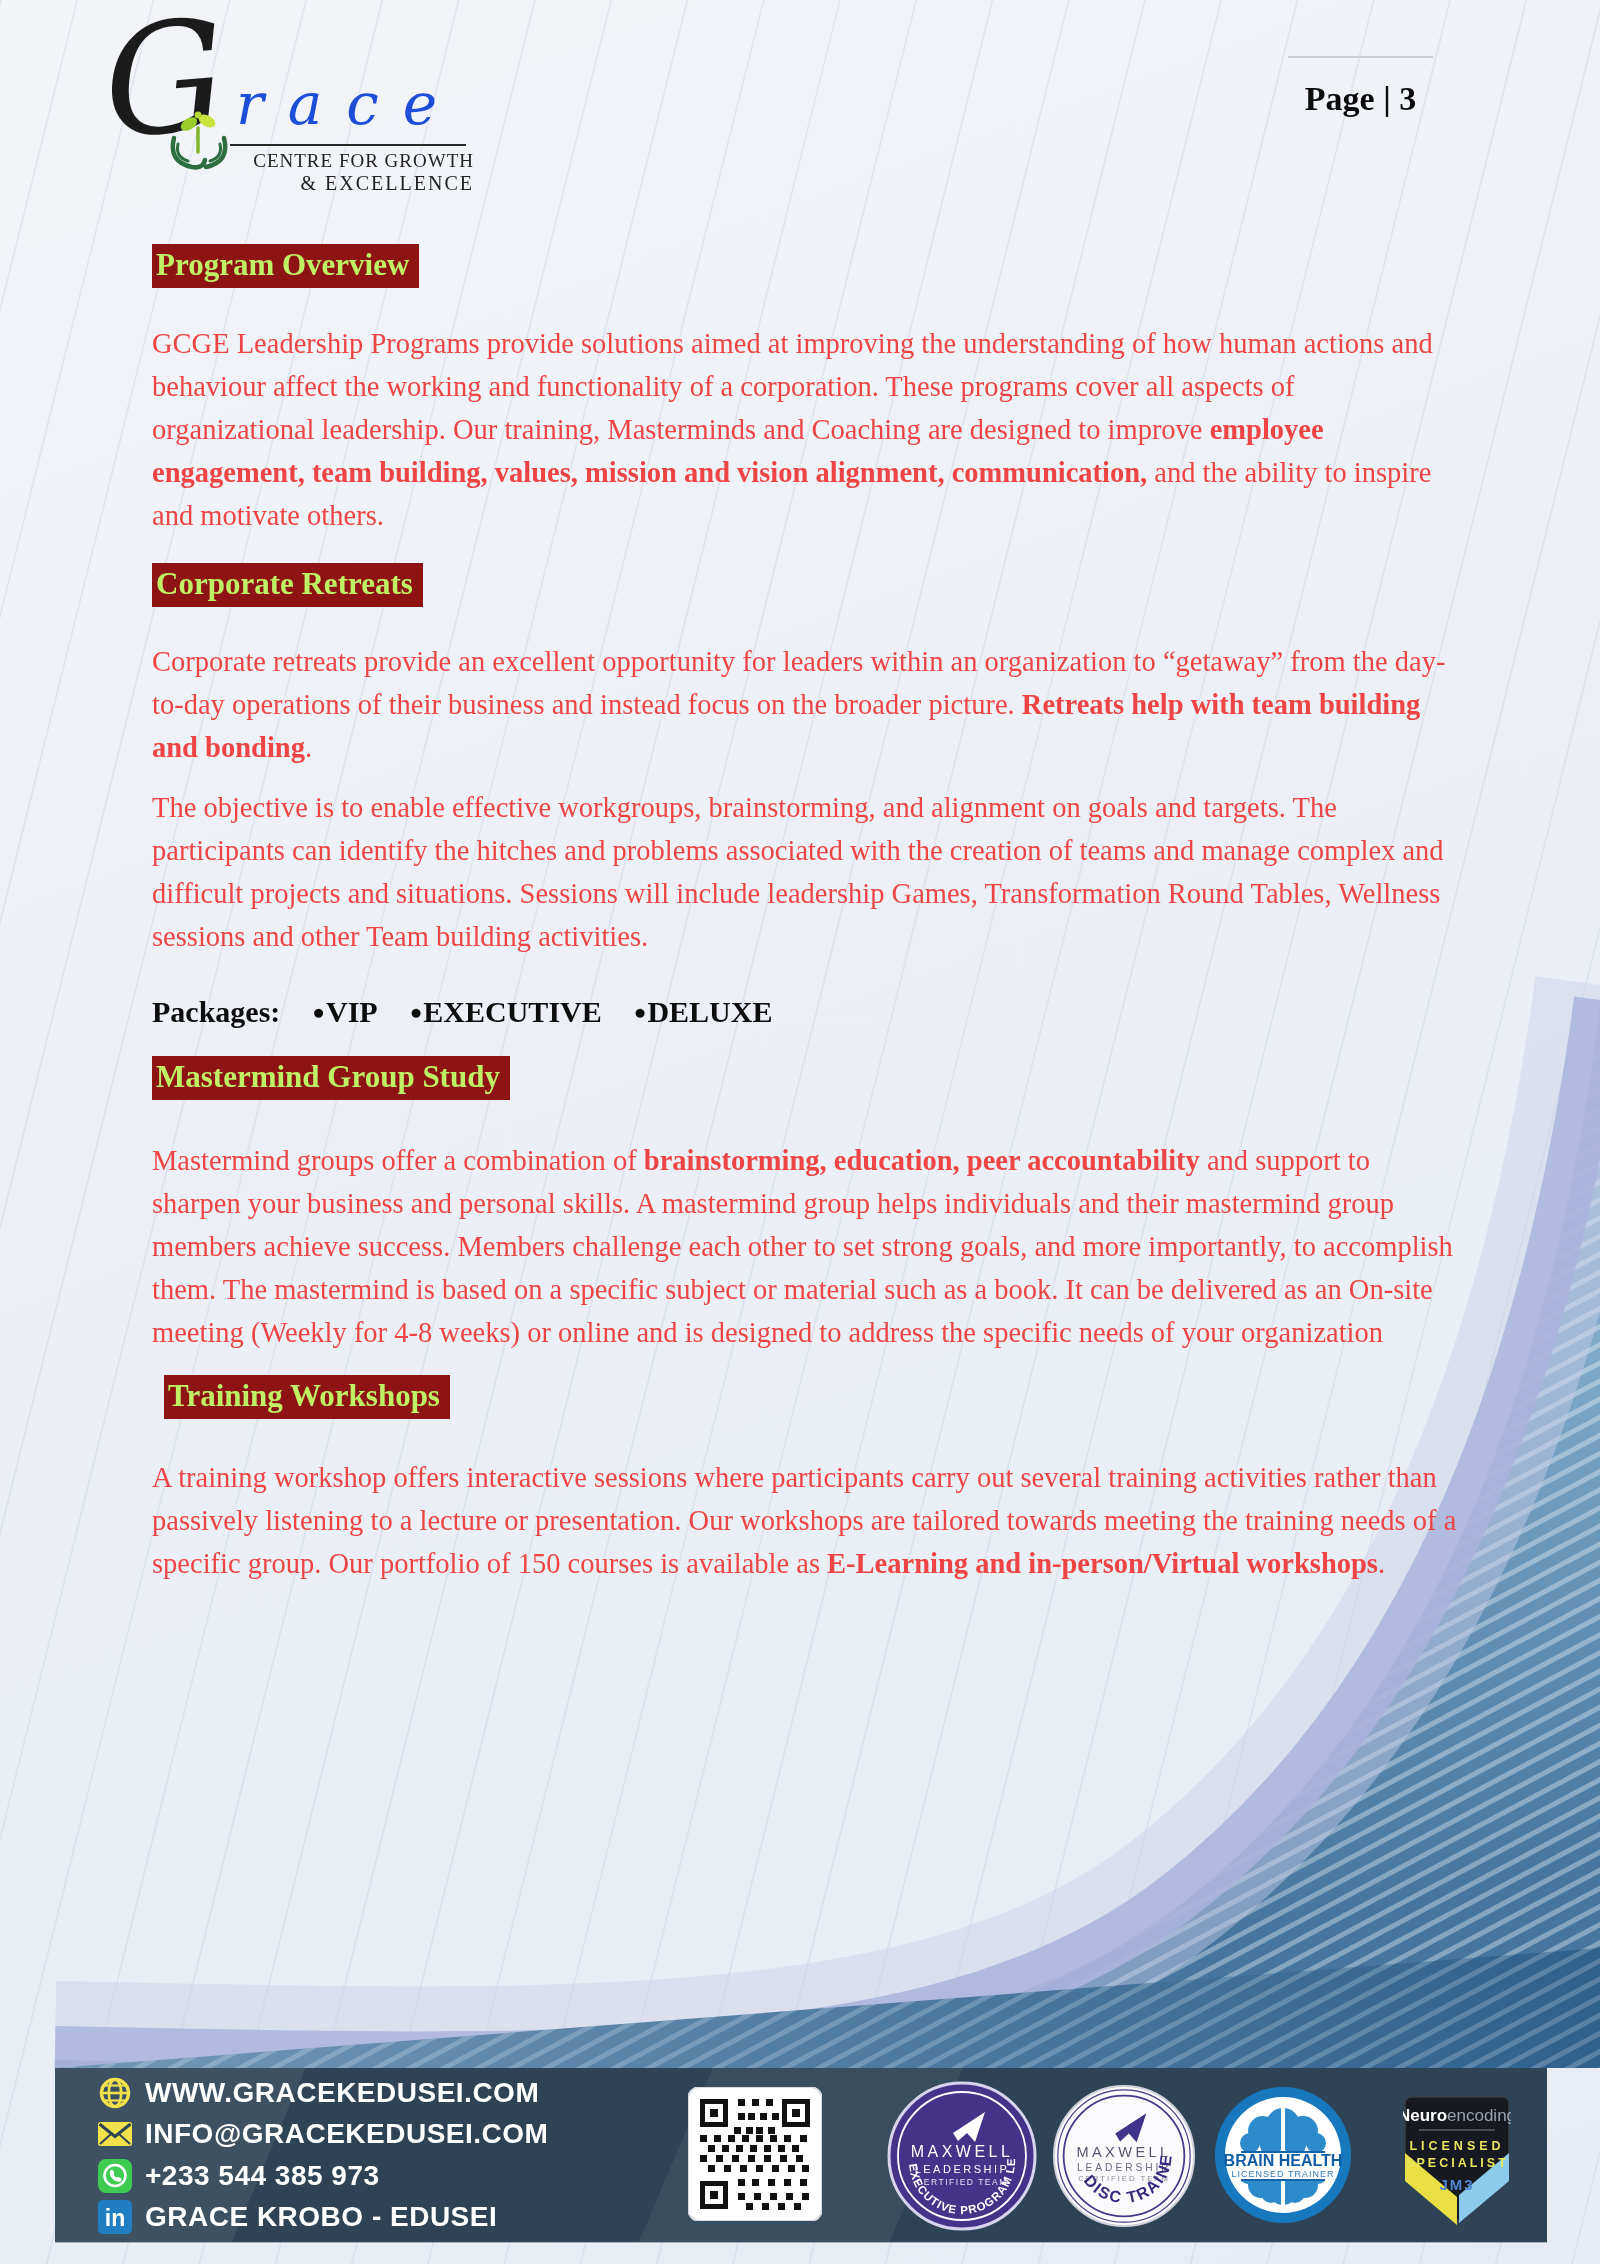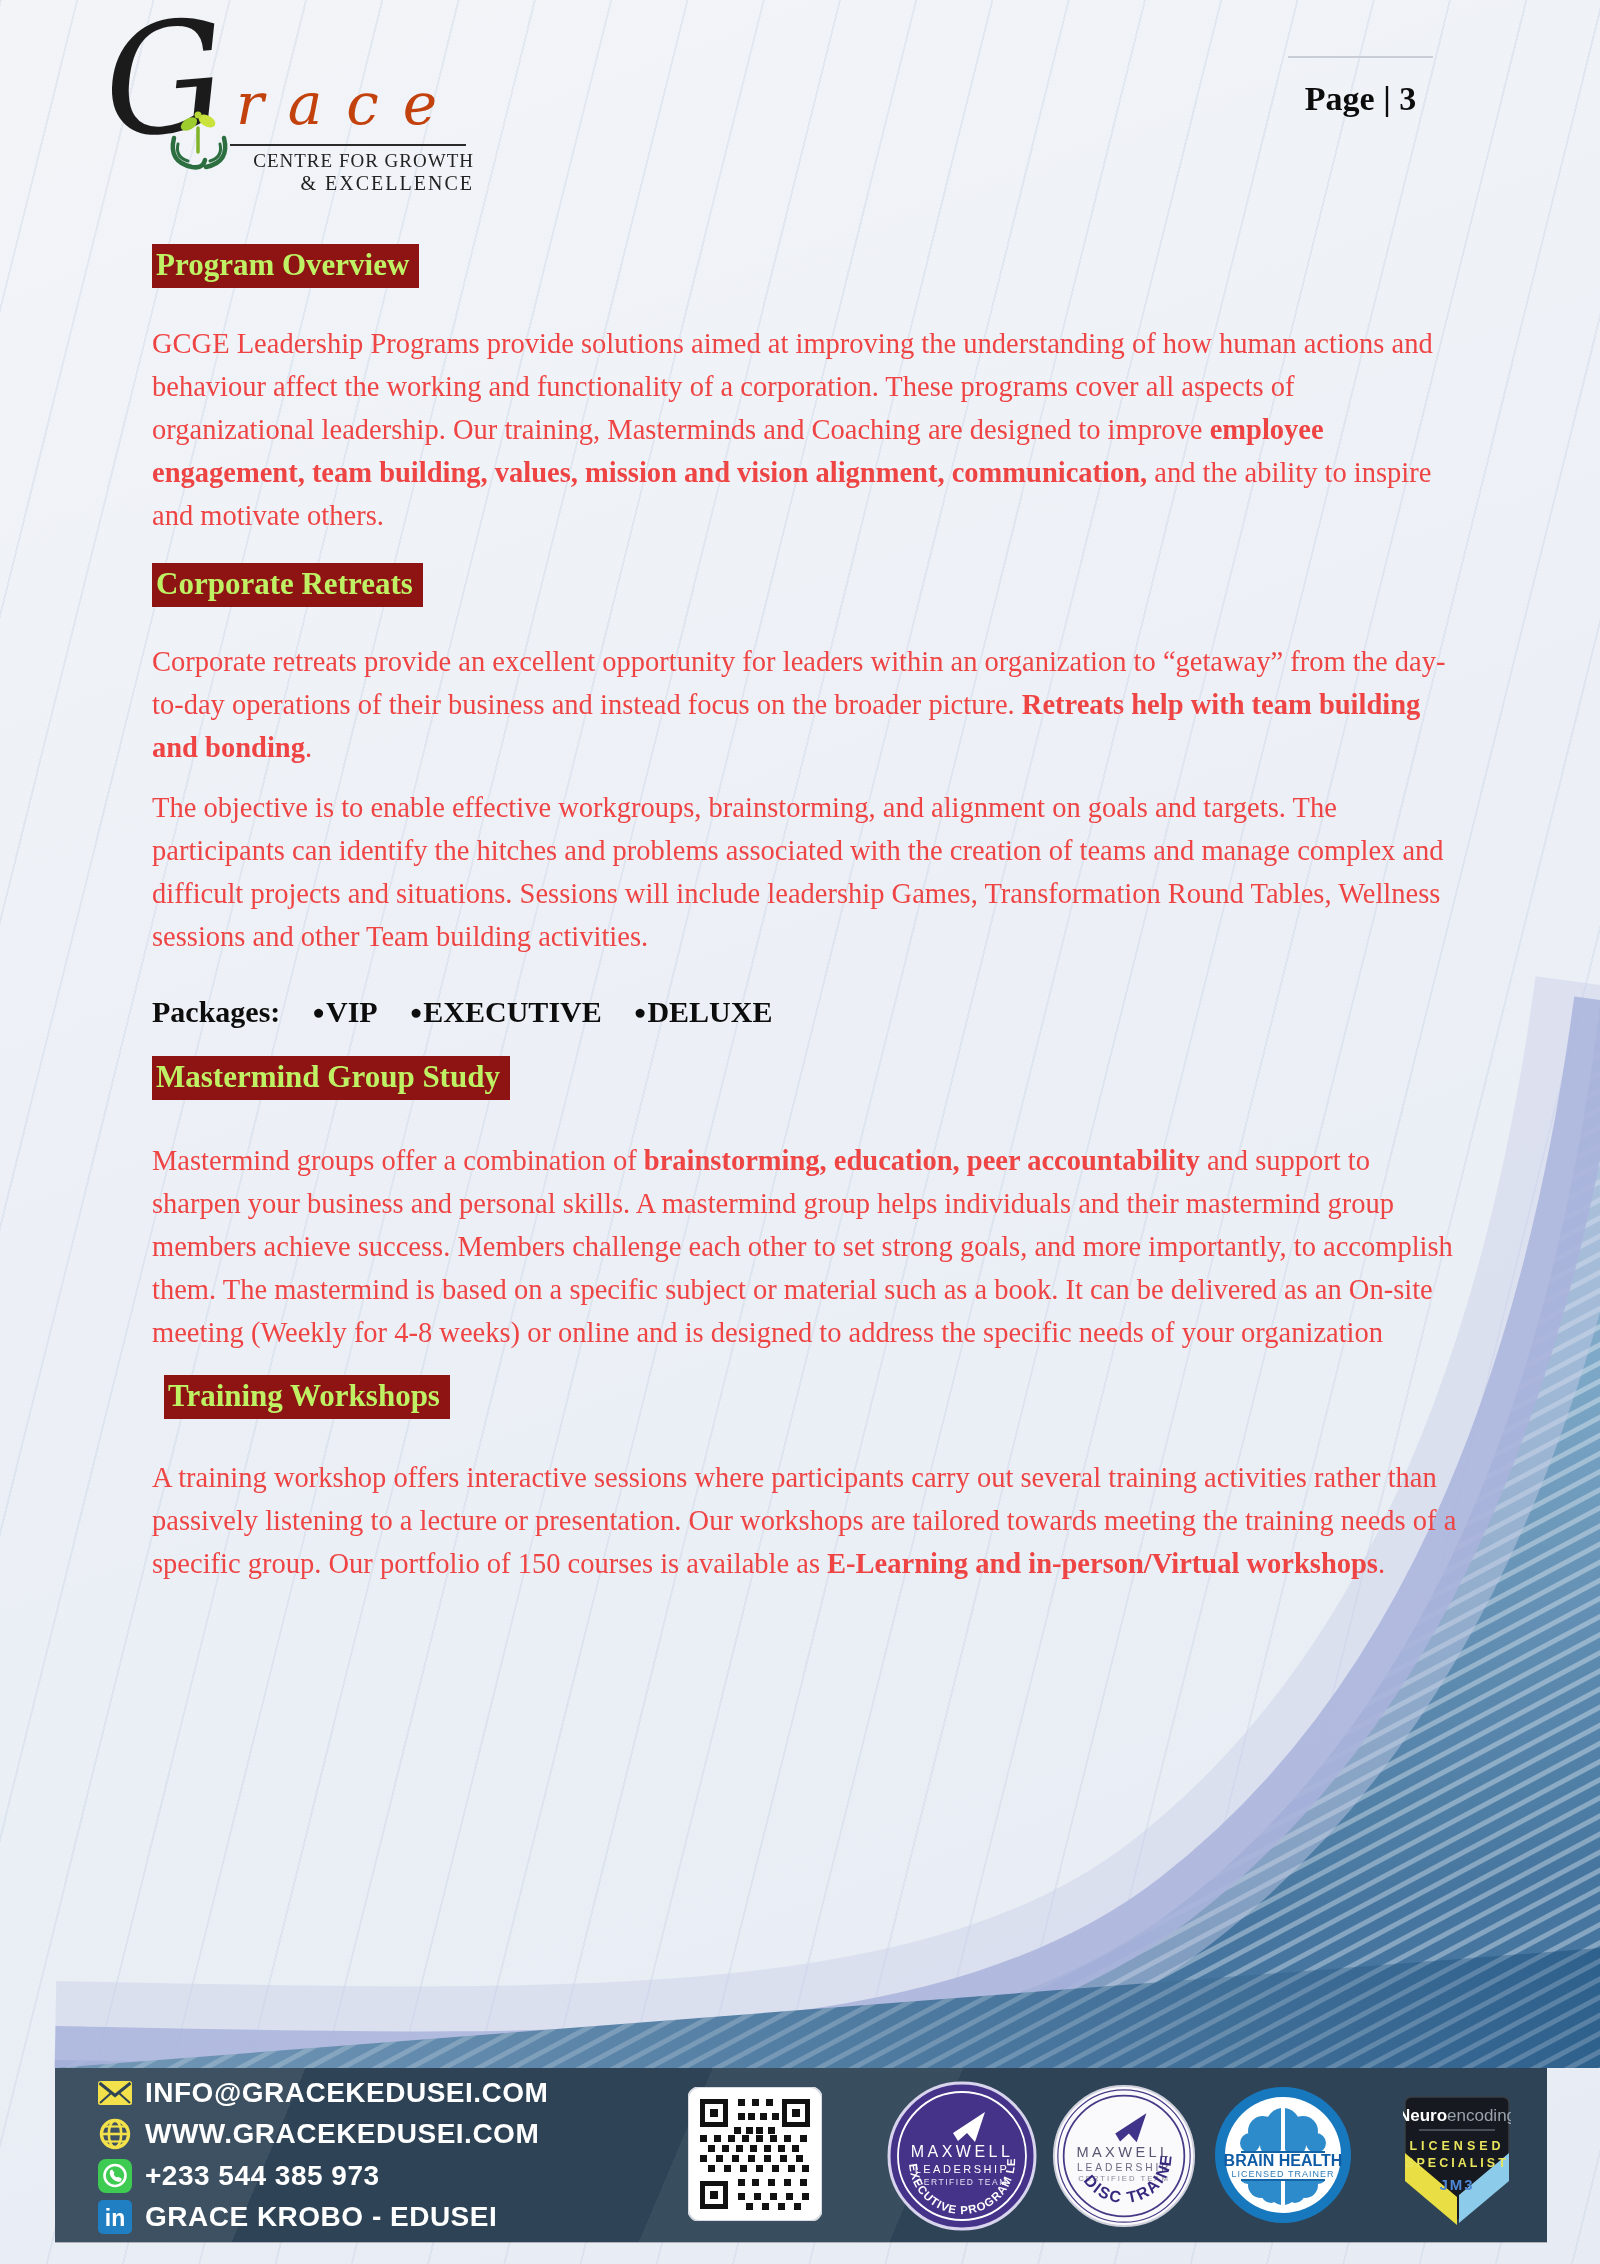--- a/index.html
+++ b/index.html
@@ -11,21 +11,21 @@
     color:#101010;
     background:
       repeating-linear-gradient(104deg, rgba(176,192,216,.22) 0 2px, rgba(255,255,255,0) 2px 74px),
       linear-gradient(160deg,#f2f4f8 0%,#ecf0f6 45%,#e7ecf4 100%);
   }
   .bg-svg{position:absolute;left:0;top:0;z-index:0;}
   
   .logo{position:absolute;left:104px;top:26px;width:360px;height:180px;z-index:1;}
   .logo-g{position:absolute;left:0;top:-22px;font-family:"DejaVu Serif",serif;font-style:italic;font-size:152px;line-height:1;color:#1b1b1b;transform:rotate(-5deg);}
   .logo-hands{position:absolute;left:58px;top:74px;}
-  .logo-race{position:absolute;left:132px;top:44px;font-family:"DejaVu Serif",serif;font-style:italic;font-size:58px;letter-spacing:24px;color:#c2410c;}
+  .logo-race{position:absolute;left:132px;top:44px;font-family:"DejaVu Serif",serif;font-style:italic;font-size:58px;letter-spacing:24px;color:#1d4ed8;}
   .logo-rule{position:absolute;left:126px;top:118px;width:236px;height:2px;background:#2a2a2a;}
   .logo-cap{position:absolute;left:118px;top:124px;width:252px;text-align:right;color:#222;}
   .logo-cap .l1{font-size:19px;letter-spacing:1px;line-height:22px;}
   .logo-cap .l2{font-size:20px;letter-spacing:2px;line-height:22px;}
   .pageno{position:absolute;left:1288px;top:56px;width:145px;z-index:1;border-top:2px solid #c9cdd6;text-align:center;
           font-weight:bold;font-size:34px;padding-top:22px;color:#0c0c0c;}
   
   .content{position:absolute;left:152px;top:244px;width:1312px;z-index:1;}
   .sec-head{display:inline-block;background:#8e1414;color:#bef264;font-weight:bold;font-size:31px;line-height:1.26;
             padding:1px 10px 4px 4px;margin:0;}
@@ -126,35 +126,35 @@
   <div class="hwrap m-h4"><h2 class="sec-head">Training Workshops</h2></div>
   <p class="m-p5"><span>A training workshop offers interactive sessions where participants carry out several training activities rather than passively listening to a lecture or presentation. Our workshops are tailored towards meeting the training needs of a specific group. Our portfolio of 150 courses is available as </span><span class="b">E-Learning and in-person/Virtual workshops</span><span>.</span></p>
 
 </div>
 
 <div class="footer-bar">
 
   <div class="contacts">
     <div class="contact-row">
       <svg width="36" height="36" viewBox="0 0 36 36">
-        <rect x="1" y="6" width="34" height="24" rx="2.5" fill="#f2e14b"></rect>
-        <path d="M2.5,8 L18,20.5 L33.5,8" stroke="#2e4456" stroke-width="3" fill="none"></path>
-        <path d="M3,28 L13.5,18.5 M33,28 L22.5,18.5" stroke="#2e4456" stroke-width="2" fill="none"></path>
-      </svg>
-      <span class="txt">INFO@GRACEKEDUSEI.COM</span>
-    </div>
-    <div class="contact-row">
-      <svg width="36" height="36" viewBox="0 0 36 36">
         <circle cx="18" cy="18" r="13.5" stroke="#f2e14b" stroke-width="3.4" fill="none"></circle>
         <ellipse cx="18" cy="18" rx="6.2" ry="13.5" stroke="#f2e14b" stroke-width="2.6" fill="none"></ellipse>
         <line x1="4.5" y1="18" x2="31.5" y2="18" stroke="#f2e14b" stroke-width="2.6"></line>
         <line x1="7" y1="10.5" x2="29" y2="10.5" stroke="#f2e14b" stroke-width="2.2"></line>
         <line x1="7" y1="25.5" x2="29" y2="25.5" stroke="#f2e14b" stroke-width="2.2"></line>
       </svg>
       <span class="txt">WWW.GRACEKEDUSEI.COM</span>
+    </div>
+    <div class="contact-row">
+      <svg width="36" height="36" viewBox="0 0 36 36">
+        <rect x="1" y="6" width="34" height="24" rx="2.5" fill="#f2e14b"></rect>
+        <path d="M2.5,8 L18,20.5 L33.5,8" stroke="#2e4456" stroke-width="3" fill="none"></path>
+        <path d="M3,28 L13.5,18.5 M33,28 L22.5,18.5" stroke="#2e4456" stroke-width="2" fill="none"></path>
+      </svg>
+      <span class="txt">INFO@GRACEKEDUSEI.COM</span>
     </div>
     <div class="contact-row">
       <svg width="36" height="36" viewBox="0 0 36 36">
         <rect x="1" y="1" width="34" height="34" rx="8" fill="#3ecb52"></rect>
         <circle cx="18" cy="17.5" r="10.5" stroke="#ffffff" stroke-width="2.6" fill="none"></circle>
         <path d="M13.2,12.6 c-1.2,3 0.4,7 3.8,9.4 c2.6,1.8 5.2,2.3 6.8,1.4 l1,-2.6 -3.6,-2 c-0.8,0.9 -2.3,0.6 -3.3,-0.6 c-1,-1.2 -1.3,-2.6 -0.5,-3.4 l-2.3,-3.2 z" fill="#ffffff"></path>
       </svg>
       <span class="txt">+233 544 385 973</span>
     </div>
     <div class="contact-row">

